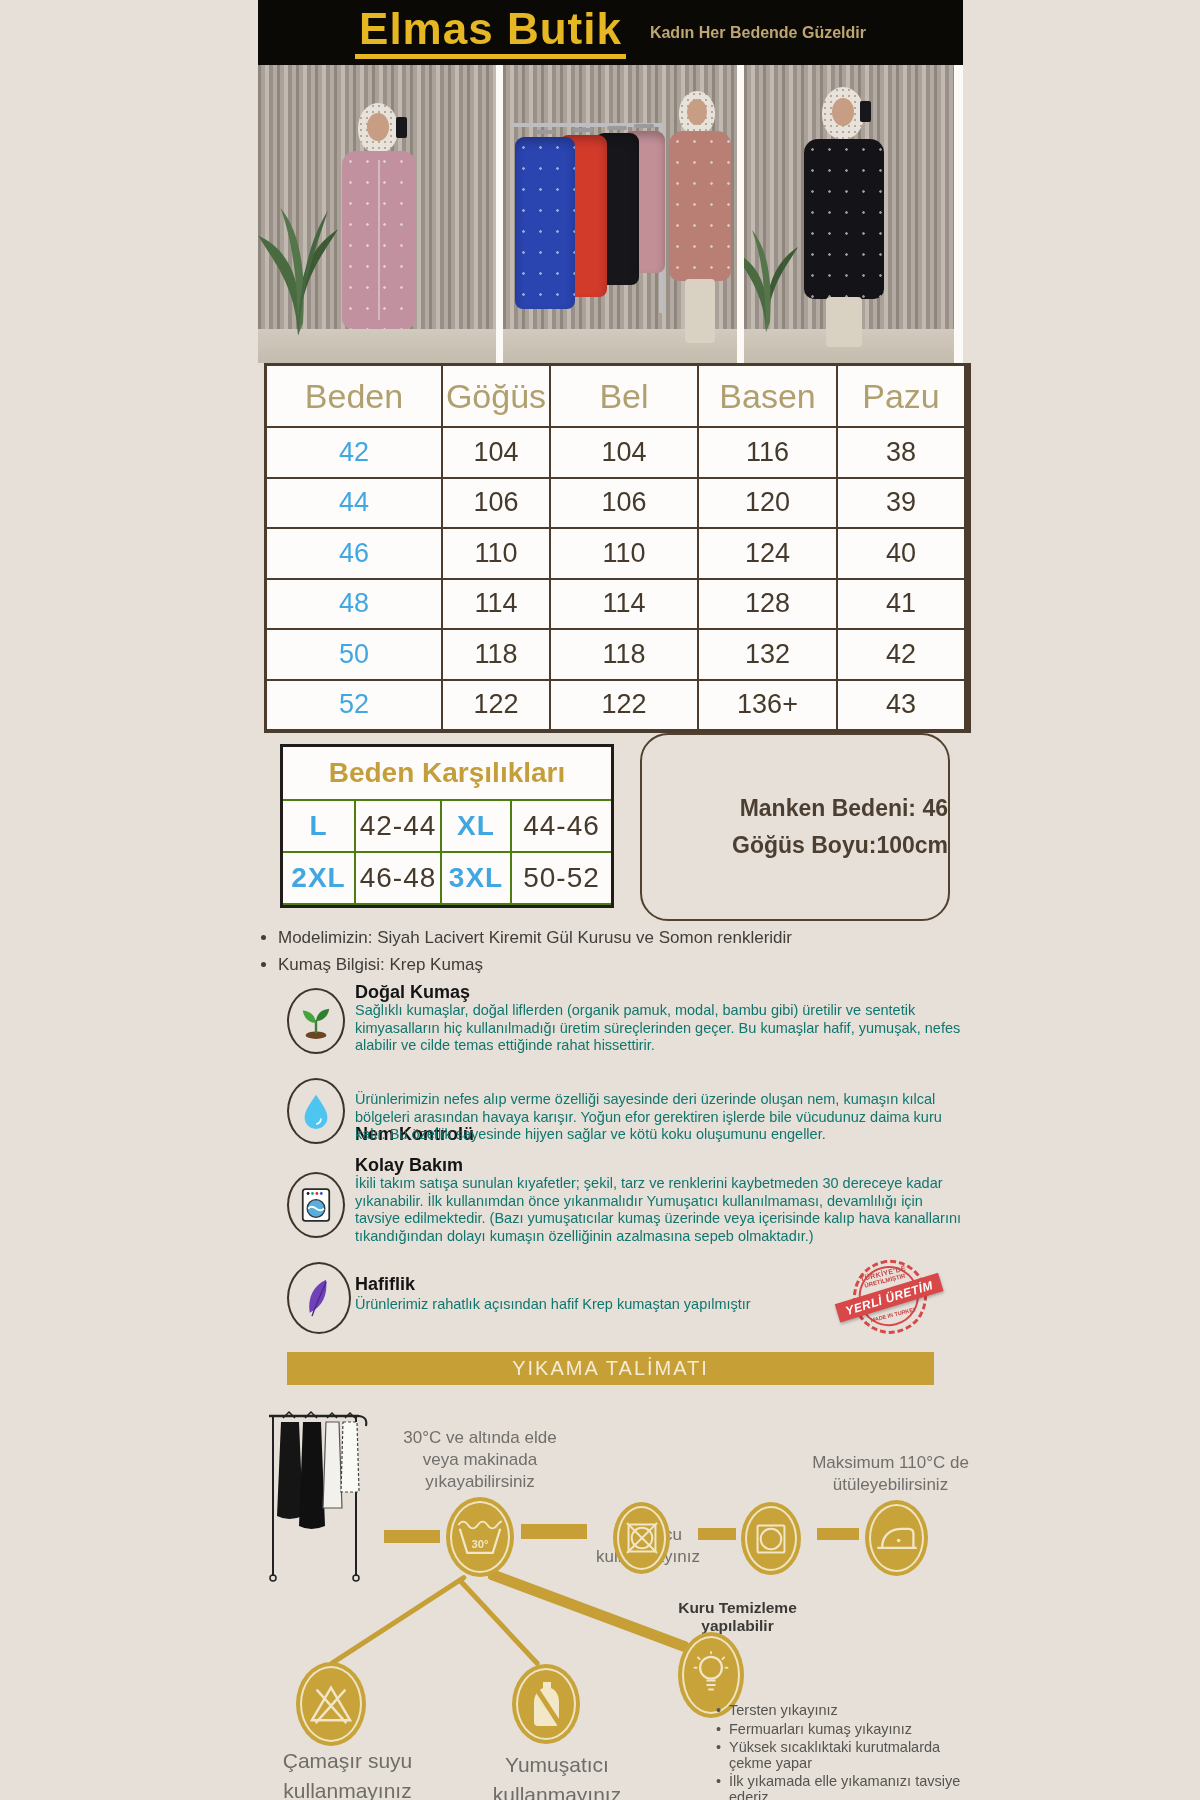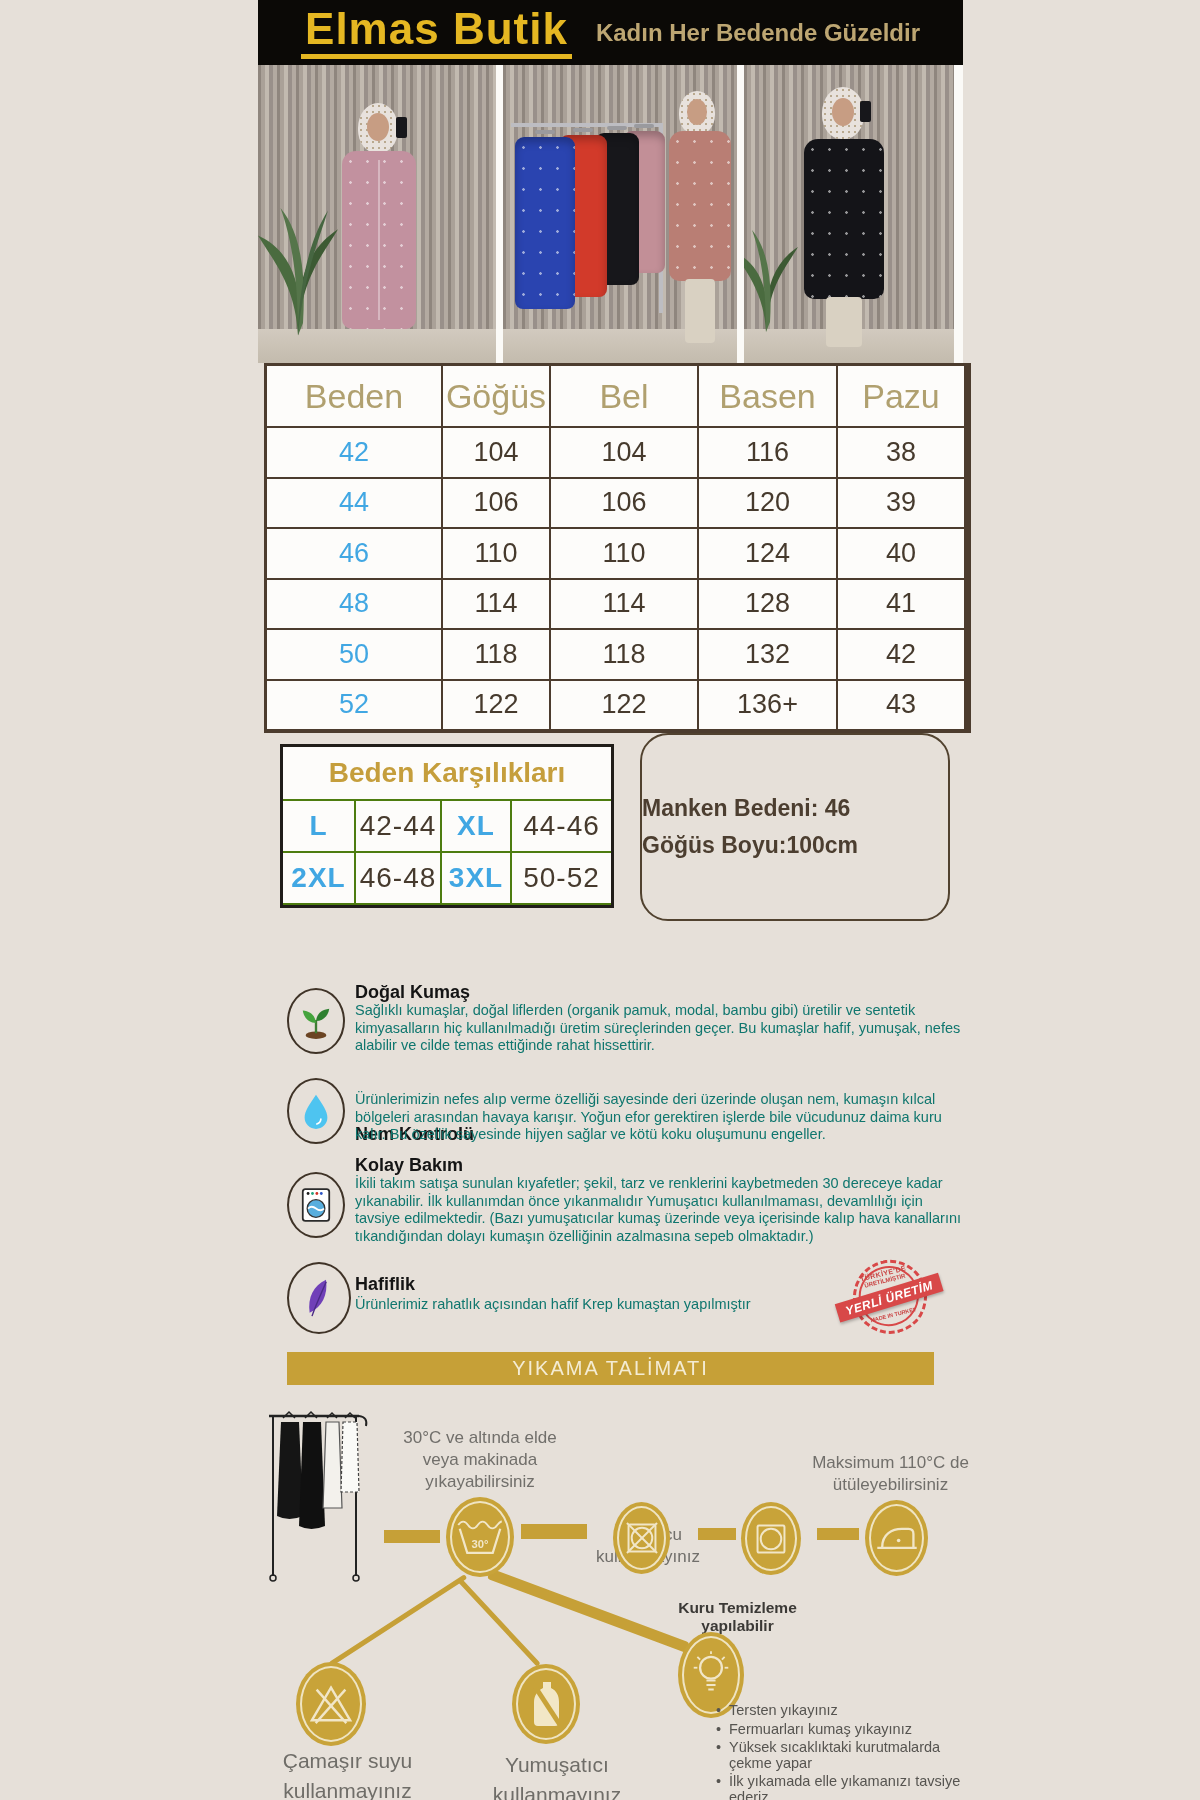--- a/index.html
+++ b/index.html
@@ -5,21 +5,21 @@
   html,body{margin:0;padding:0;}
   .page{position:relative;width:1200px;height:1800px;background:#e6e0d9;overflow:hidden;
         font-family:"Liberation Sans",sans-serif;color:#3f3b35;}
   .abs{position:absolute;}
 
   
   .header{left:258px;top:0;width:705px;height:65px;background:#0b0906;
           display:flex;align-items:center;justify-content:center;gap:24px;}
   .brand{font-size:44px;font-weight:800;color:#e5b722;line-height:1;
          border-bottom:5px solid #e5b722;padding:0 4px 3px 4px;letter-spacing:1px;}
-  .tagline{font-size:24px;font-weight:700;color:#bda672;}
+  .tagline{font-size:16px;font-weight:700;color:#bda672;}
 
   
   .photos{left:258px;top:65px;width:705px;height:298px;background:#fbfaf7;
           display:flex;gap:7px;}
   .photo{position:relative;height:298px;overflow:hidden;flex:none;}
   .curtain{position:absolute;inset:0;
      background:repeating-linear-gradient(90deg,#8f867e 0 3px,#aaa198 3px 7px,#c2bab0 7px 11px,#99908a 11px 15px,#b3aaa1 15px 19px);}
   .floor{position:absolute;left:0;right:0;bottom:0;height:34px;
      background:linear-gradient(#d2cabf,#c3bbad);}
   .plant{position:absolute;}
@@ -45,21 +45,21 @@
 
   
   .size-map{left:280px;top:744px;width:328px;height:158px;border:3px solid #201d19;background:#4d7c0f;
      display:grid;grid-template-columns:71px 84px 68px 99px;grid-template-rows:52px 50px 50px;gap:2px;}
   .sm-cell{background:#fdfcfa;display:flex;align-items:center;justify-content:center;font-size:28px;color:#463a2d;letter-spacing:1px;}
   .sm-title{grid-column:1/5;font-size:28px;font-weight:700;color:#c59e3c;letter-spacing:0;}
   .sm-size{color:#41a7e3;font-weight:700;}
 
   
   .manken{left:640px;top:733px;width:306px;height:184px;border:2px solid #51422f;border-radius:28px;
-     display:flex;flex-direction:column;align-items:flex-start;justify-content:center;
+     display:flex;flex-direction:column;align-items:flex-end;justify-content:center;
      font-size:23px;font-weight:700;color:#4c3e30;line-height:1.6;}
 
   
   .notes{left:262px;top:928px;width:640px;margin:0;padding-left:16px;font-size:17px;color:#413d39;}
   .notes li{margin-bottom:7px;}
 
   
   .ficon{width:54px;height:62px;border:2.5px solid #3f3327;border-radius:50%;
      display:flex;align-items:center;justify-content:center;background:transparent;}
   .ftitle{font-size:18px;font-weight:800;color:#141414;}
@@ -212,20 +212,24 @@
     <div class="sm-cell">46-48</div>
     <div class="sm-cell sm-size">3XL</div>
     <div class="sm-cell">50-52</div>
   </div>
 
   <div class="abs manken">
     <div>Manken Bedeni: 46</div>
     <div>Göğüs Boyu:100cm</div>
   </div>
 
+  <ul class="abs notes">
+    <li>Modelimizin: Siyah Lacivert Kiremit Gül Kurusu ve Somon renkleridir</li>
+    <li>Kumaş Bilgisi: Krep  Kumaş</li>
+  </ul>
 
   <div class="abs ficon" style="left:287px;top:988px">
     <svg width="34" height="40" viewBox="0 0 36 40">
       <ellipse cx="18" cy="35" rx="11" ry="4" fill="#6b4423"></ellipse>
       <path d="M18,33 V19" stroke="#3e7d32" stroke-width="2.5" fill="none"></path>
       <path d="M18,22 C10,22 5,16 4,9 C12,10 17,14 18,22 Z" fill="#44a33c"></path>
       <path d="M18,20 C26,20 31,14 32,7 C24,8 19,12 18,20 Z" fill="#2e8030"></path>
     </svg>
   </div>
   <div class="abs ftitle" style="left:355px;top:982px">Doğal Kumaş</div>

